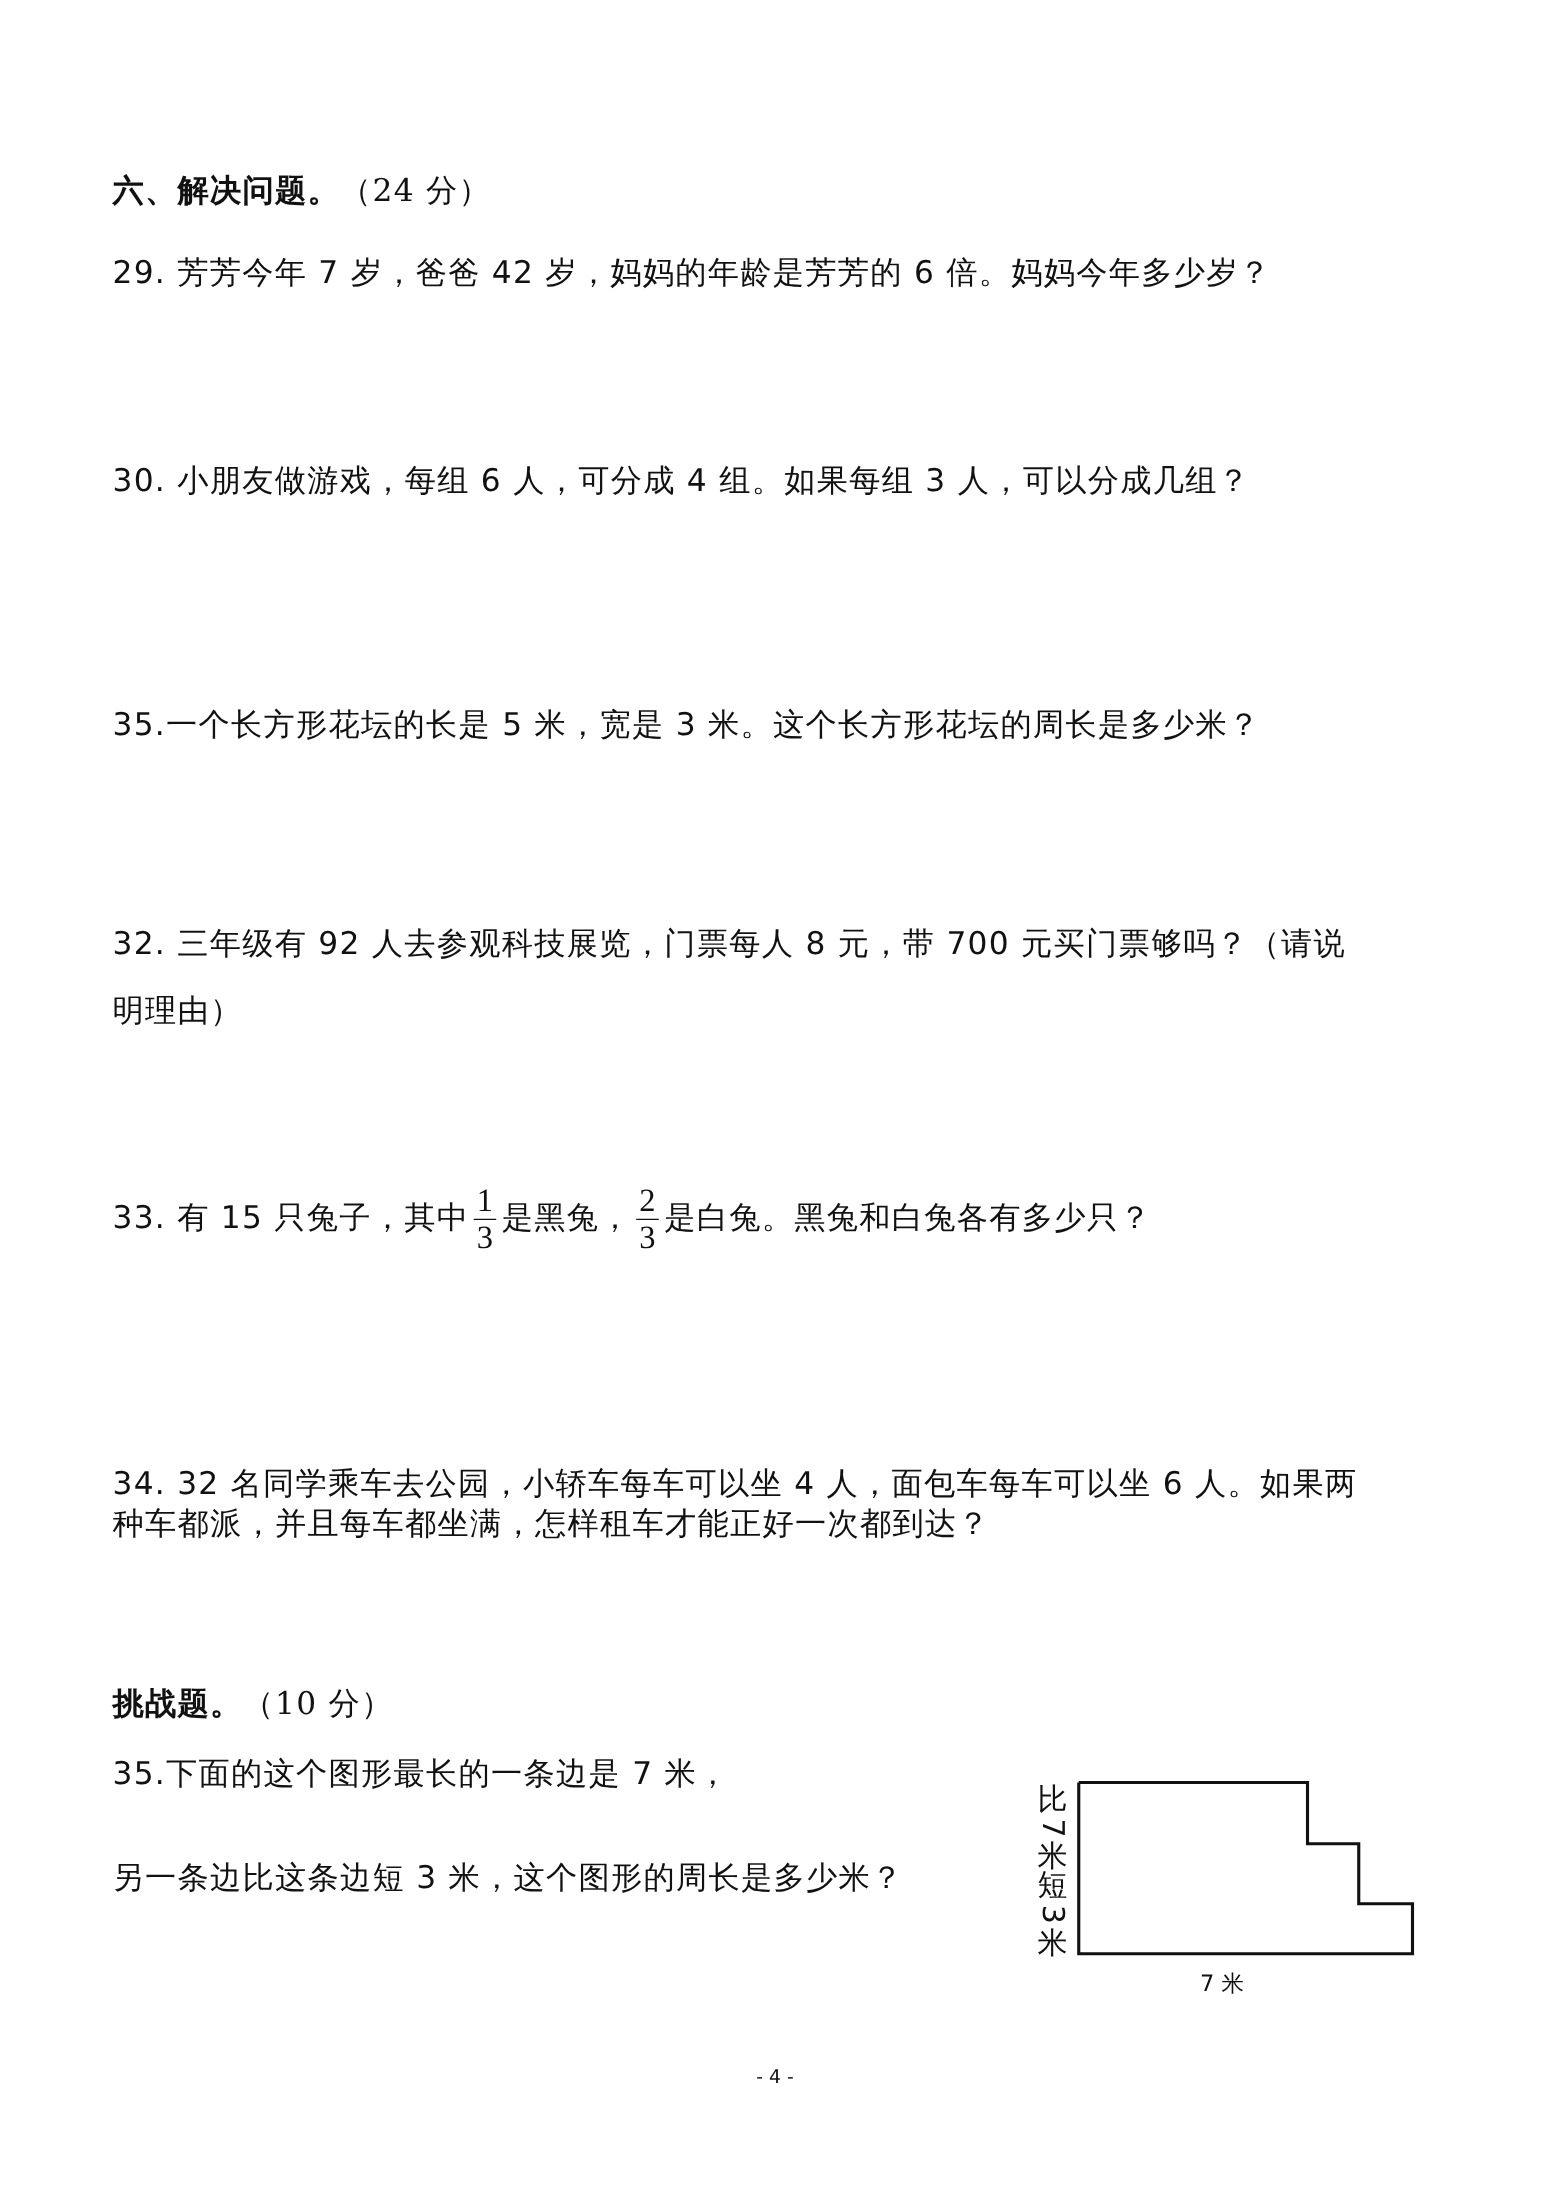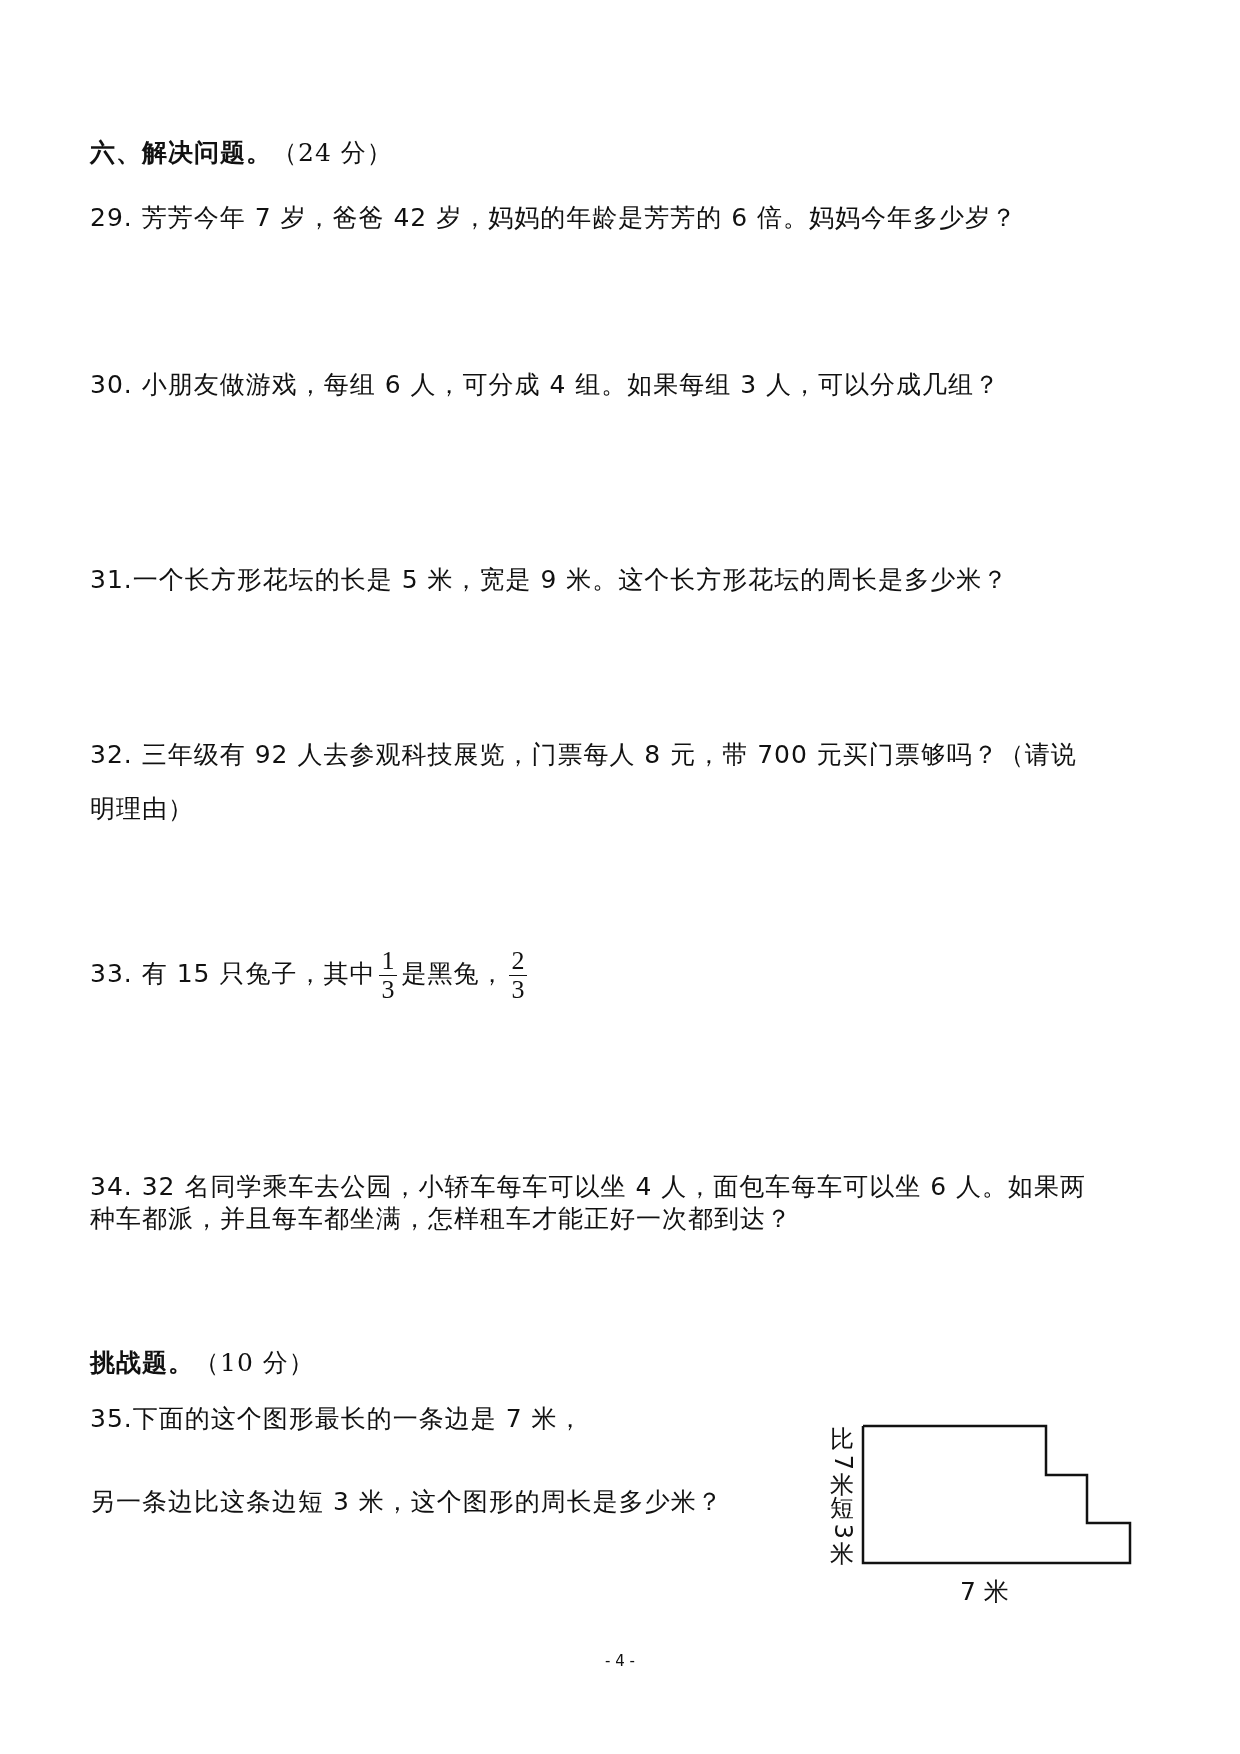--- a/index.html
+++ b/index.html
@@ -9,39 +9,39 @@
   .heading { font-weight: bold; }
   .heading .pts { font-weight: normal; font-family: "DejaVu Serif", "Liberation Serif", serif; text-align: right; }
   .frac { display: inline-block; vertical-align: middle; text-align: center;
           font-family: "Liberation Serif", "DejaVu Serif", serif; font-size: 26px; line-height: 28px; margin: 0 4px; }
   .frac .num { display: block; border-bottom: 1.5px solid #111; padding: 0 2px; }
   .frac .den { display: block; padding: 0 2px; }
   #figure { position: absolute; left: 820px; top: 1400px; width: 360px; height: 240px; }
   .vlabel { position: absolute; left: 8px; top: 28px; width: 28px; font-size: 24px; line-height: 23px; text-align: center; }
   .vlabel span { display: block; }
   .vlabel .rot { transform: rotate(90deg); }
-  .hlabel { position: absolute; left: 140px; top: 175px; font-size: 25px; }
+  .hlabel { position: absolute; left: 140px; top: 175px; font-size: 18px; }
   .pageno { position: absolute; left: 0; width: 1240px; top: 1652px; text-align: center; font-size: 15px; }
 </style>
 </head>
 <body>
 
 <div class="line heading" style="top:136px"><span>六、解决问题。</span><span class="pts">（24 分）</span></div>
 
 <div class="line" style="top:201px">29. 芳芳今年 7 岁，爸爸 42 岁，妈妈的年龄是芳芳的 6 倍。妈妈今年多少岁？</div>
 
 <div class="line" style="top:368px">30. 小朋友做游戏，每组 6 人，可分成 4 组。如果每组 3 人，可以分成几组？</div>
 
-<div class="line" style="top:563px">31.一个长方形花坛的长是 5 米，宽是 9 米。这个长方形花坛的周长是多少米？</div>
+<div class="line" style="top:563px">35.一个长方形花坛的长是 5 米，宽是 3 米。这个长方形花坛的周长是多少米？</div>
 
 <div class="line" style="top:738px">32. 三年级有 92 人去参观科技展览，门票每人 8 元，带 700 元买门票够吗？（请说</div>
 <div class="line" style="top:792px">明理由）</div>
 
 <div class="line" style="top:940px; line-height:68px;">
-  <span>33. 有 15 只兔子，其中</span><span class="frac"><span class="num">1</span><span class="den">3</span></span><span>是黑兔，</span><span class="frac"><span class="num">2</span><span class="den">3</span></span>
+  <span>33. 有 15 只兔子，其中</span><span class="frac"><span class="num">1</span><span class="den">3</span></span><span>是黑兔，</span><span class="frac"><span class="num">2</span><span class="den">3</span></span><span>是白兔。黑兔和白兔各有多少只？</span>
 </div>
 
 <div class="line" style="top:1170px">34. 32 名同学乘车去公园，小轿车每车可以坐 4 人，面包车每车可以坐 6 人。如果两</div>
 <div class="line" style="top:1202px">种车都派，并且每车都坐满，怎样租车才能正好一次都到达？</div>
 
 <div class="line heading" style="top:1346px"><span>挑战题。</span><span class="pts">（10 分）</span></div>
 
 <div class="line" style="top:1402px">35.下面的这个图形最长的一条边是 7 米，</div>
 <div class="line" style="top:1485px">另一条边比这条边短 3 米，这个图形的周长是多少米？</div>
 

